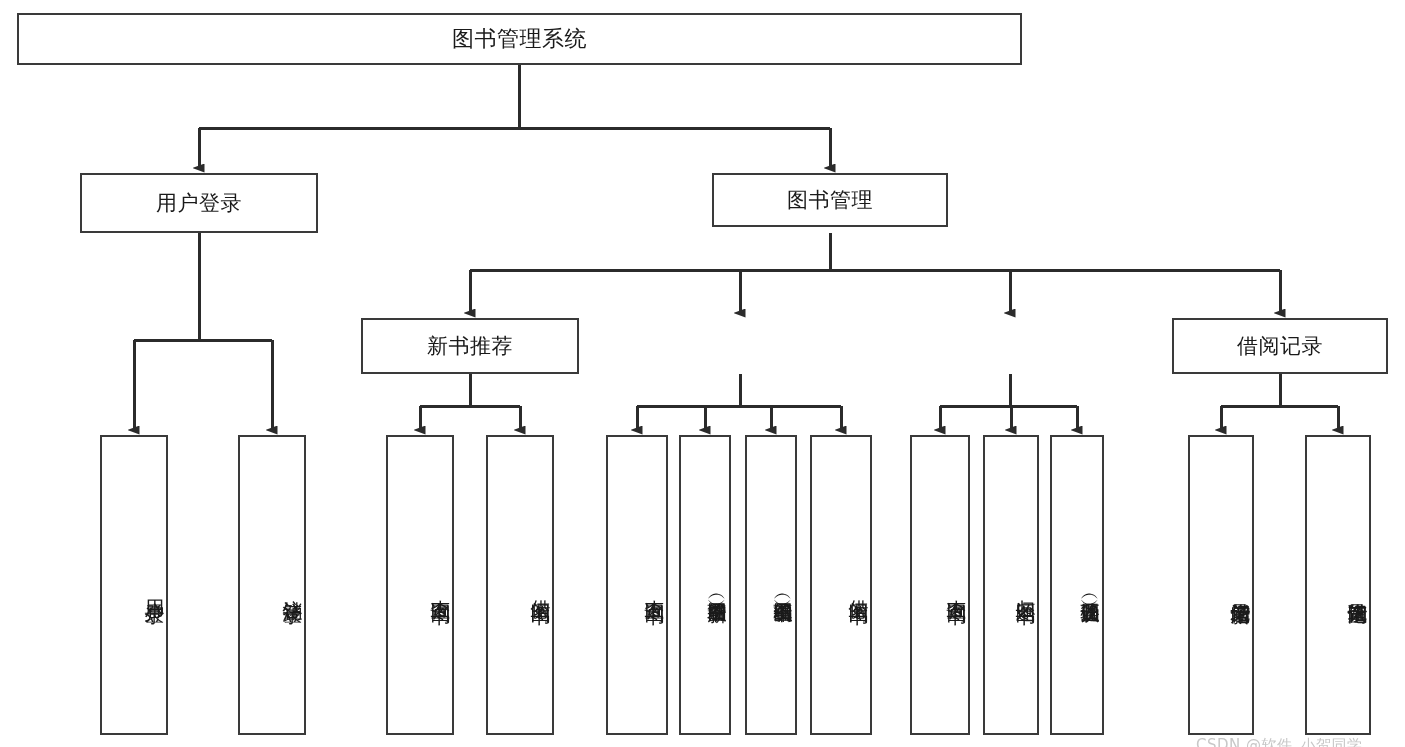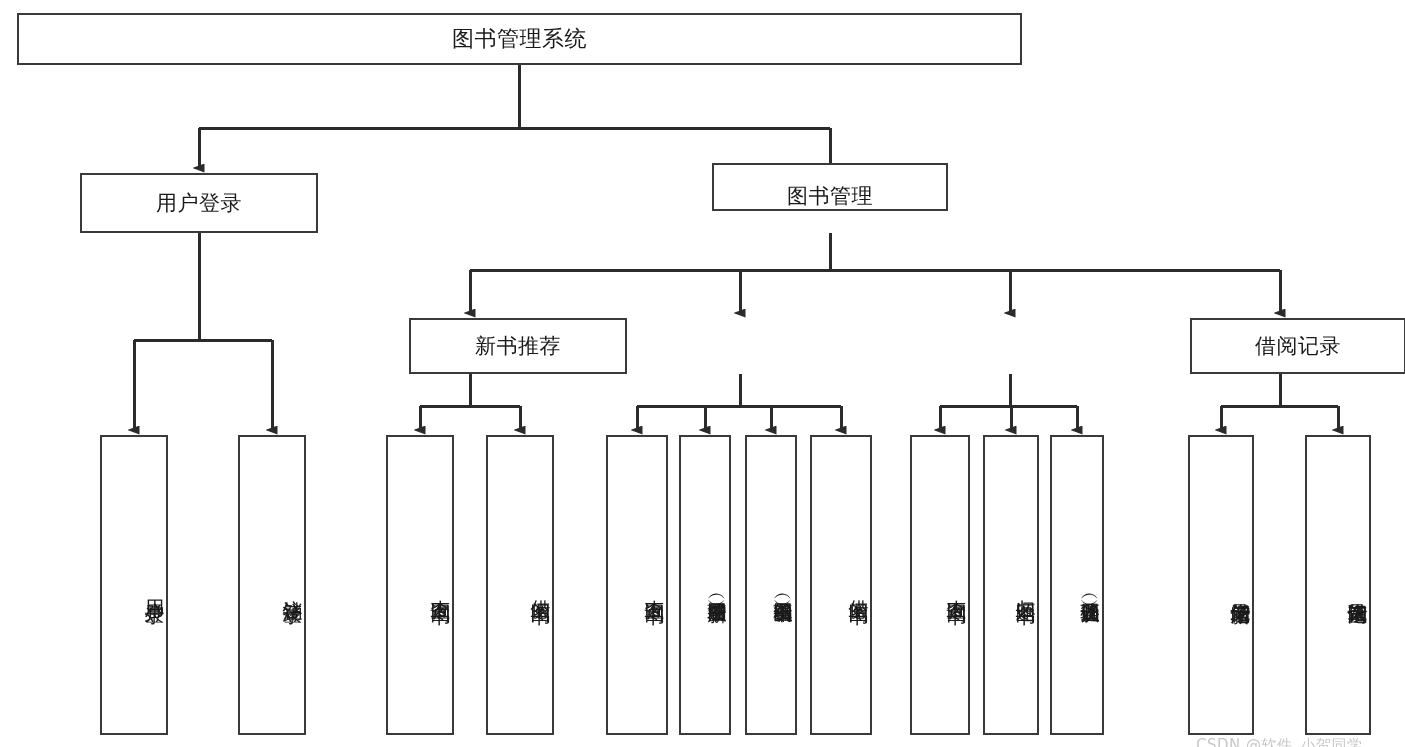--- a/index.html
+++ b/index.html
@@ -122,28 +122,28 @@
     </g>
   </svg>
 
   <div class="node horiz root" style="left:17px;top:13px;width:1005px;height:52px;">
     <span>图书管理系统</span>
   </div>
 
   <div class="node horiz" style="left:80px;top:173px;width:238px;height:60px;">
     <span>用户登录</span>
   </div>
-  <div class="node horiz" style="left:712px;top:163px;width:236px;height:48px;align-items:flex-end;">
+  <div class="node horiz" style="left:712px;top:173px;width:236px;height:54px;">
     <span>图书管理</span>
   </div>
 
-  <div class="node horiz" style="left:361px;top:318px;width:218px;height:56px;margin-left:48px;">
+  <div class="node horiz" style="left:361px;top:318px;width:218px;height:56px;">
     <span>新书推荐</span>
   </div>
-  <div class="node horiz" style="left:1172px;top:318px;width:216px;height:56px;margin-left:18px;">
+  <div class="node horiz" style="left:1172px;top:318px;width:216px;height:56px;">
     <span>借阅记录</span>
   </div>
 
   <div class="node vert" style="left:100px;top:435px;width:68px;height:300px;">
     <span class="vlabel">用户登录</span>
   </div>
   <div class="node vert" style="left:238px;top:435px;width:68px;height:300px;">
     <span class="vlabel">注销登录</span>
   </div>
   <div class="node vert" style="left:386px;top:435px;width:68px;height:300px;">

